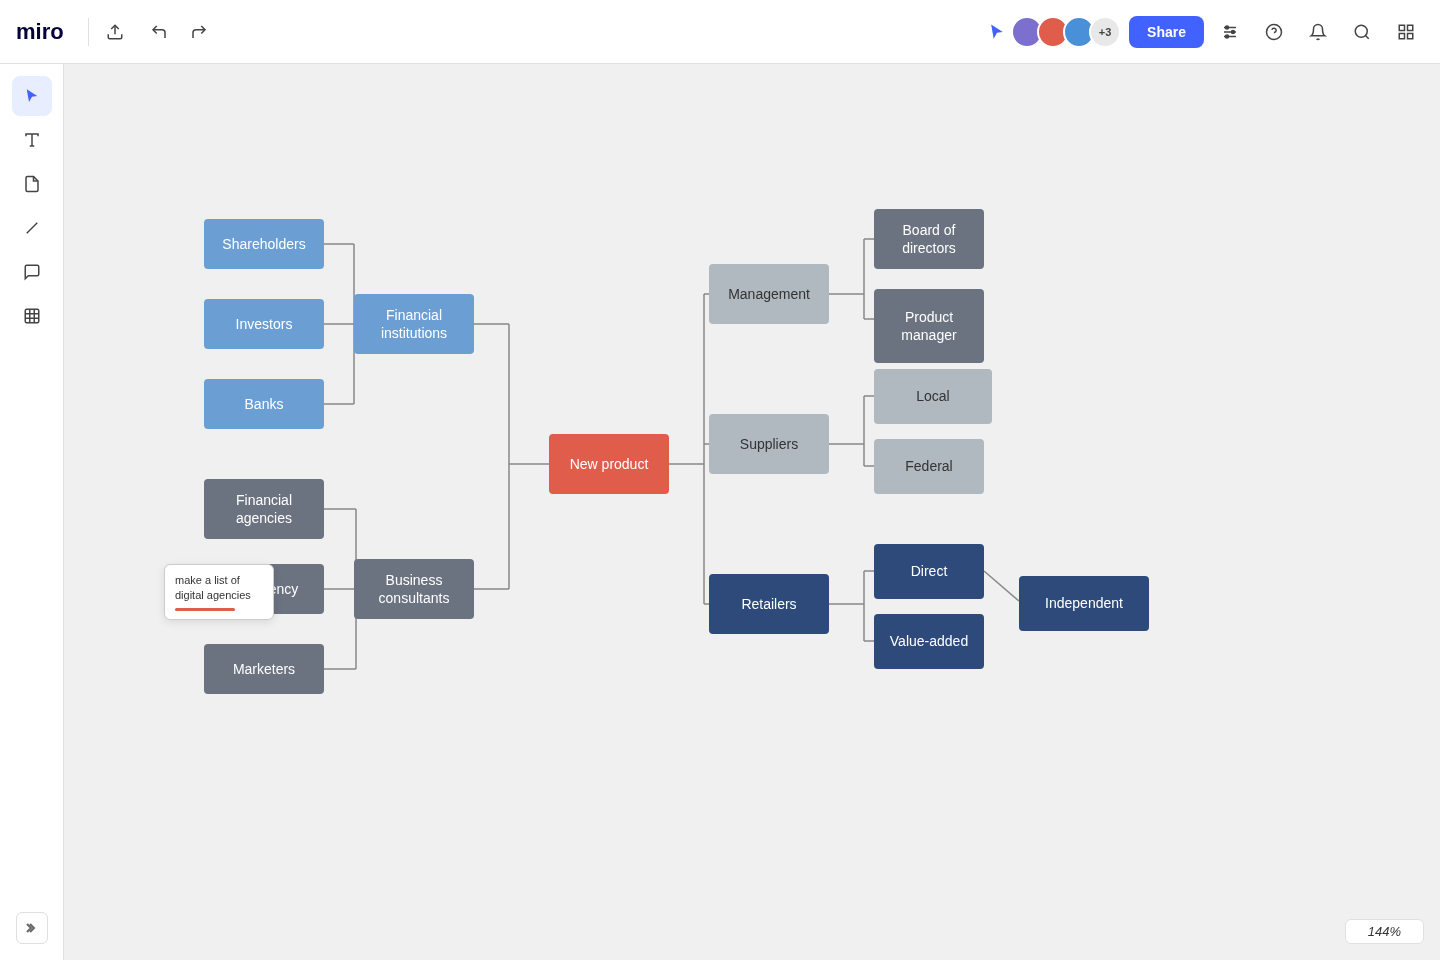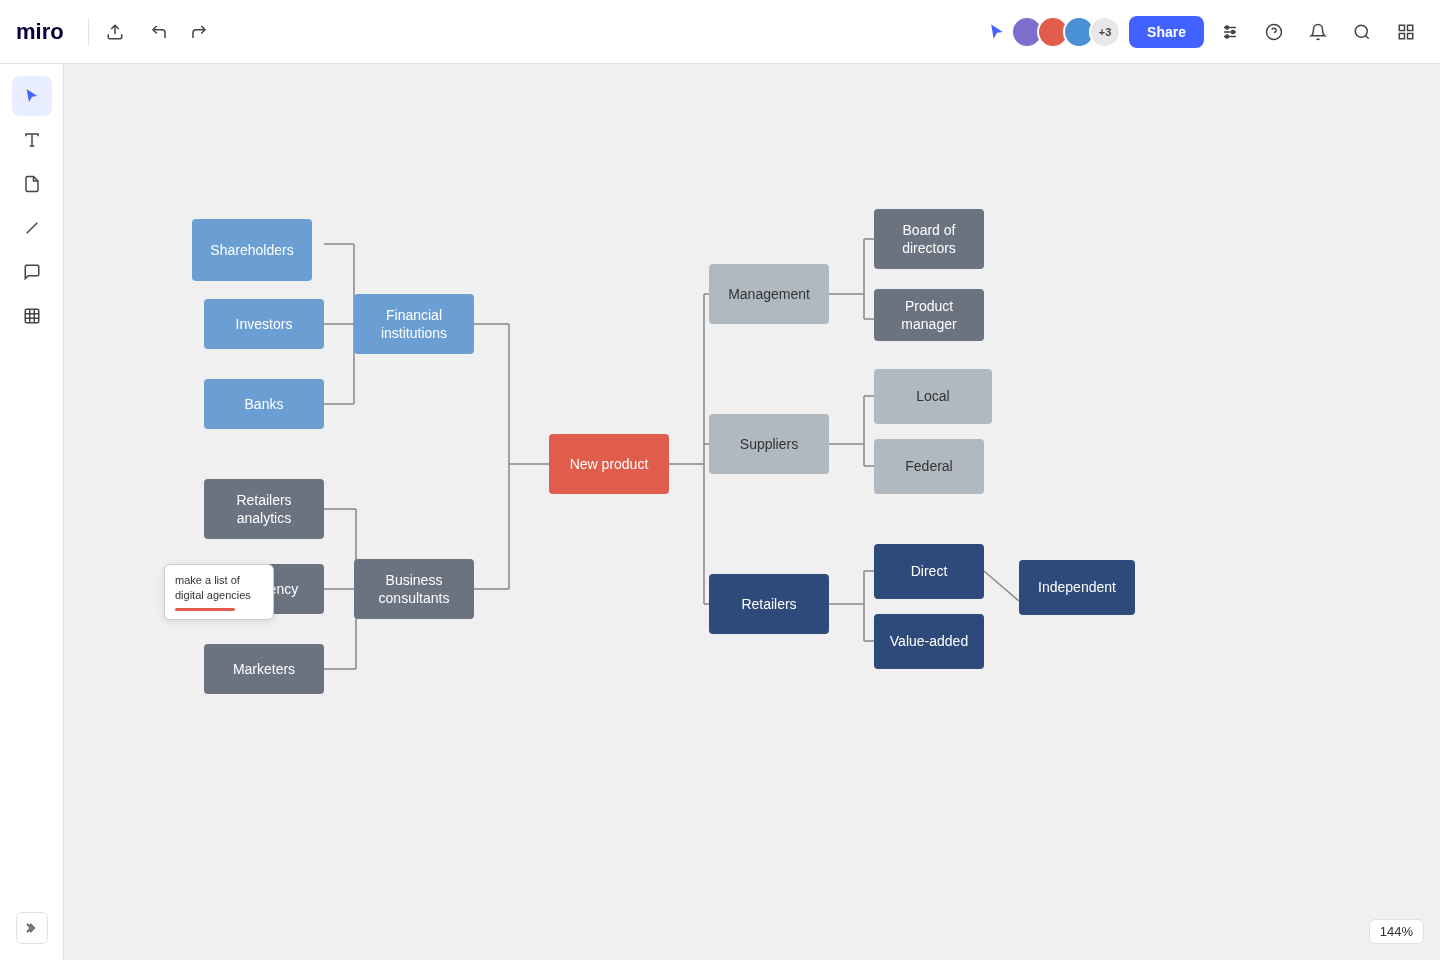--- a/index.html
+++ b/index.html
@@ -57,22 +57,22 @@
 
     
     #canvas {
       position: absolute; top: 64px; left: 64px; right: 0; bottom: 0;
       background: #f0f0f0; overflow: hidden;
     }
 
     
     #zoom {
       position: absolute; bottom: 16px; right: 16px; background: #fff;
-      border: 1px solid #e0e0e0; border-radius: 6px; padding: 4px 10px;
-      font-size: 13px; color: #333; z-index: 200;
+      border: 1px solid #e0e0e0; border-radius: 6px; padding: 4px 22px;
+      font-size: 13px; color: #333; z-index: 200; font-style: italic;
     }
 
     
     #collapse-btn {
       position: absolute; bottom: 16px; left: 0; width: 64px;
       display: flex; justify-content: center; z-index: 200;
     }
     .collapse-inner {
       width: 32px; height: 32px; background: #fff; border: 1px solid #e0e0e0;
       border-radius: 6px; display: flex; align-items: center; justify-content: center;
@@ -283,38 +283,38 @@
       <line x1="700" y1="322" x2="710" y2="322"></line>
 
       <line x1="665" y1="460" x2="700" y2="460"></line>
       <line x1="700" y1="427" x2="700" y2="497"></line>
       <line x1="700" y1="427" x2="710" y2="427"></line>
       <line x1="700" y1="497" x2="710" y2="497"></line>
 
       <line x1="820" y1="427" x2="855" y2="457"></line>
     </svg>
 
-    <div class="node node-blue" style="left:28px;top:75px;width:120px;height:62px;">
+    <div class="node node-blue" style="left:40px;top:75px;width:120px;height:50px;">
       <span>Shareholders</span>
     </div>
 
     <div class="node node-blue" style="left:40px;top:155px;width:120px;height:50px;">
       <span>Investors</span>
     </div>
 
     <div class="node node-blue" style="left:40px;top:235px;width:120px;height:50px;">
       <span>Banks</span>
     </div>
 
     <div class="node node-blue" style="left:190px;top:150px;width:120px;height:60px;">
       <span>Financial institutions</span>
     </div>
 
     <div class="node node-dark-gray" style="left:40px;top:335px;width:120px;height:60px;">
-      <span>Retailers analytics</span>
+      <span>Financial agencies</span>
     </div>
 
     <div class="node node-dark-gray" style="left:40px;top:420px;width:120px;height:50px;">
       <span>PR agency</span>
     </div>
 
     <div class="node node-dark-gray" style="left:40px;top:500px;width:120px;height:50px;">
       <span>Marketers</span>
     </div>
 
@@ -335,41 +335,41 @@
     </div>
 
     <div class="node node-dark-gray" style="left:710px;top:65px;width:110px;height:60px;">
       <span>Board of directors</span>
     </div>
 
     <div class="node node-navy" style="left:545px;top:430px;width:120px;height:60px;">
       <span>Retailers</span>
     </div>
 
-    <div class="node node-dark-gray" style="left:710px;top:145px;width:110px;height:52px;">
+    <div class="node node-dark-gray" style="left:710px;top:145px;width:110px;height:74px;">
       <span>Product manager</span>
     </div>
 
     <div class="node node-light-gray" style="left:710px;top:225px;width:118px;height:55px;">
       <span>Local</span>
     </div>
 
     <div class="node node-light-gray" style="left:710px;top:295px;width:110px;height:55px;text-align:right;">
       <span>Federal</span>
     </div>
 
     <div class="node node-navy" style="left:710px;top:400px;width:110px;height:55px;">
       <span>Direct</span>
     </div>
 
     <div class="node node-navy" style="left:710px;top:470px;width:110px;height:55px;">
       <span>Value-added</span>
     </div>
 
-    <div class="node node-navy" style="left:855px;top:416px;width:116px;height:55px;">
+    <div class="node node-navy" style="left:855px;top:432px;width:130px;height:55px;">
       <span>Independent</span>
     </div>
 
     <div class="ai-tooltip" style="left:0px;top:420px;">
       <span>make a list of digital agencies</span>
       <div class="ai-tooltip-line"></div>
     </div>
 
   </div>
 </div>

